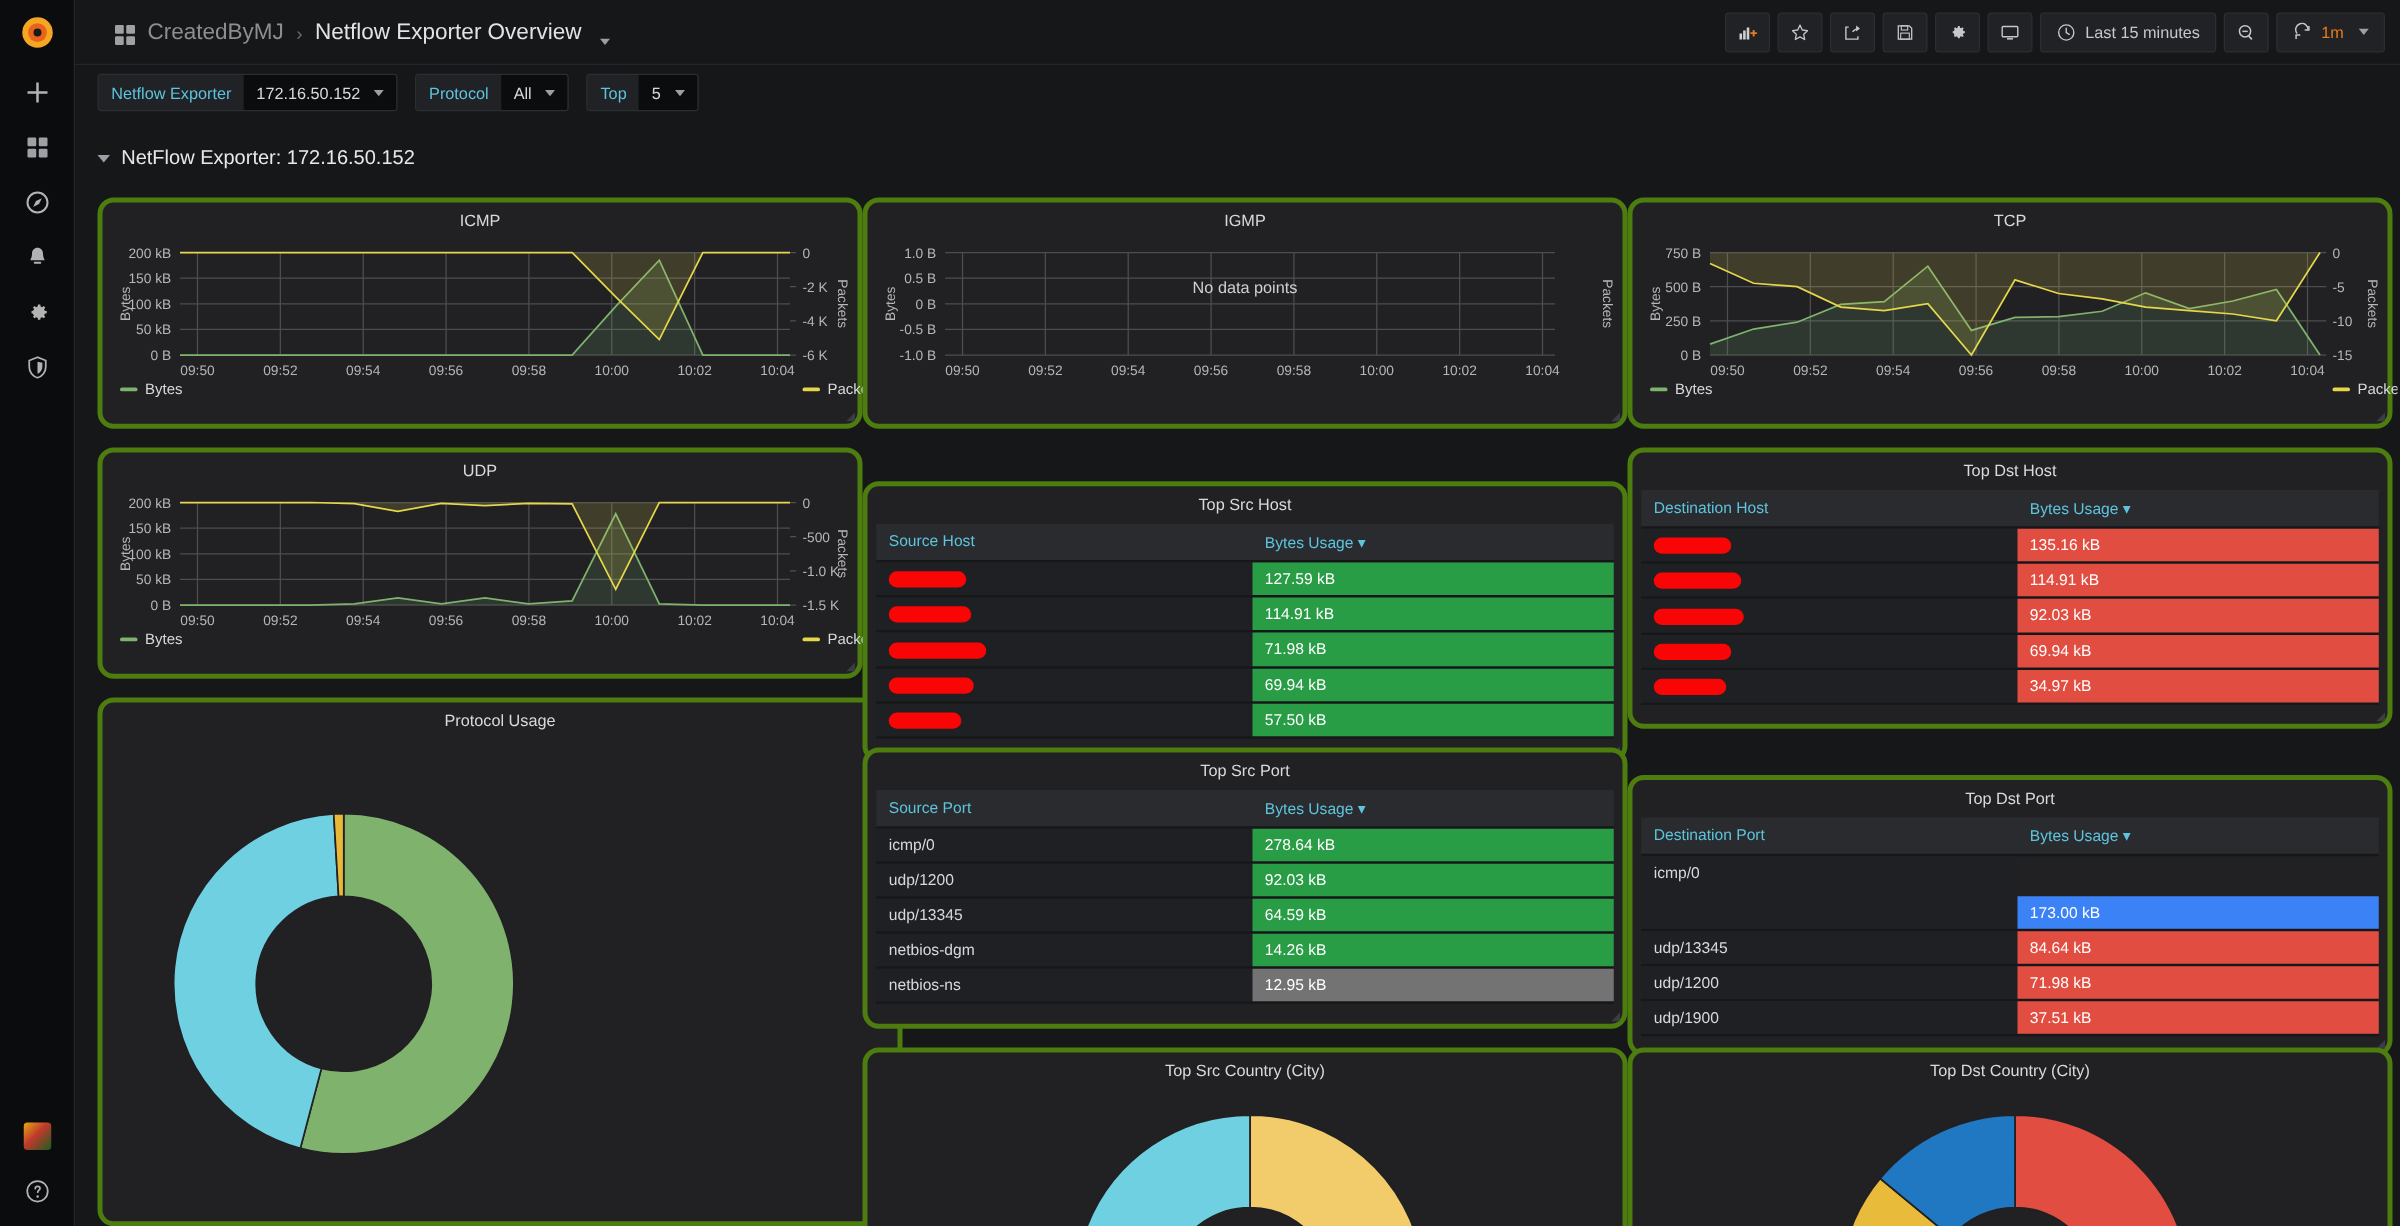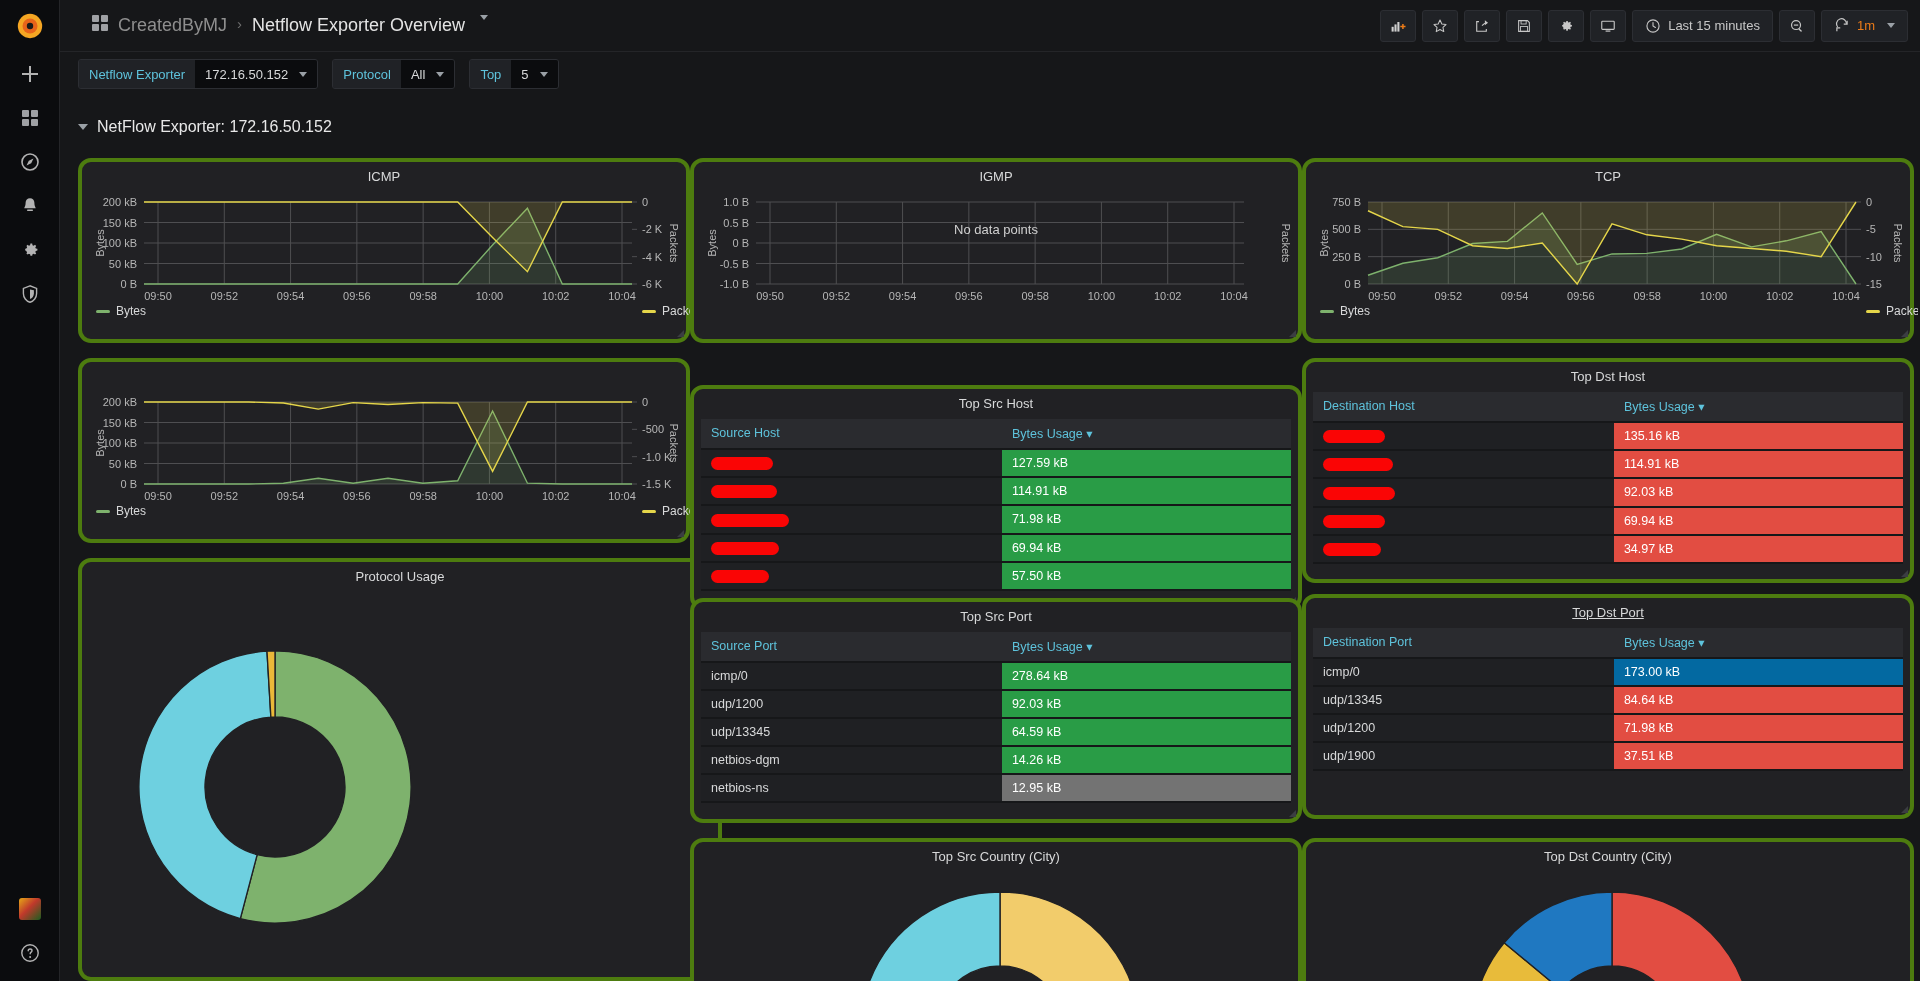--- a/index.html
+++ b/index.html
@@ -27,21 +27,21 @@
   .side-bottom { padding-bottom: 12px; }
   .orgicon { width: 22px; height: 22px; border-radius: 3px;
       background: linear-gradient(135deg,#e6a817 0%,#c0392b 45%,#1b5e20 100%); }
 
   
   #topnav {
     position: absolute; left: 60px; top: 0; width: 1860px; height: 52px;
     background: #161719; border-bottom: 1px solid #242528;
     display: flex; align-items: center; padding: 0 12px;
   }
-  .nav-left { display: flex; align-items: flex-start; gap: 10px; padding-left: 20px; }
+  .nav-left { display: flex; align-items: flex-end; gap: 10px; padding-left: 20px; }
   .dash-grid-icon { display:grid; grid-template-columns:7px 7px; grid-template-rows:7px 7px; gap:2px; }
   .dash-grid-icon i { background:#9fa1a4; display:block; border-radius:1px; }
   .crumb-folder { color: #8e8e8e; font-size: 18px; }
   .crumb-sep { color: #6e6e6e; font-size: 15px; }
   .crumb-title { color: #e3e3e3; font-size: 18px; }
   .caret-down {
     display:inline-block; width:0; height:0; margin-left:5px;
     border-left:4px solid transparent; border-right:4px solid transparent;
     border-top:5px solid #9aa0a6; vertical-align: middle;
   }
@@ -437,20 +437,21 @@
         <rect x="14" y="122" width="14" height="3" rx="1.5" fill="#7eb26d"></rect>
         <text x="34" y="127" fill="#d8d9da" font-size="12">Bytes</text>
         <rect x="560" y="122" width="14" height="3" rx="1.5" fill="#e5d64a"></rect>
         <text x="580" y="127" fill="#d8d9da" font-size="12">Packe</text>
       </svg>
   </div>
   <div class="panel-resize"></div>
 </div>
 
 <div class="panel" id="p-udp" style="left:78px; top:358px; width:612px; height:185px;">
+  <div class="panel-title">UDP</div>
   <div class="graph-wrap">
     <svg id="svg-udp" viewBox="0 0 612 159" style="position:absolute;left:0;top:0;width:612px;height:159px;">
         <line x1="62" y1="96" x2="550" y2="96" stroke="#4e4e51" stroke-width="1"></line>
         <text x="55" y="100" text-anchor="end" fill="#b6b6b6" font-size="11">0 B</text>
         <line x1="62" y1="75.5" x2="550" y2="75.5" stroke="#4e4e51" stroke-width="1"></line>
         <text x="55" y="79.5" text-anchor="end" fill="#b6b6b6" font-size="11">50 kB</text>
         <line x1="62" y1="55" x2="550" y2="55" stroke="#4e4e51" stroke-width="1"></line>
         <text x="55" y="59" text-anchor="end" fill="#b6b6b6" font-size="11">100 kB</text>
         <line x1="62" y1="34.5" x2="550" y2="34.5" stroke="#4e4e51" stroke-width="1"></line>
         <text x="55" y="38.5" text-anchor="end" fill="#b6b6b6" font-size="11">150 kB</text>
@@ -592,30 +593,30 @@
         <div class="cell-val" style="width: 49%; background: rgb(41, 156, 70);">14.26 kB</div>
       </div>
       <div class="tbl-row">
         <div class="cell-name">netbios-ns</div>
         <div class="cell-val" style="width: 49%; background: #737373;">12.95 kB</div>
       </div>
     </div>
   <div class="panel-resize"></div>
 </div>
 
-<div class="panel" id="p-dstport" style="left:1302px; top:594px; width:612px; height:225px;text-decoration:underline;">
+<div class="panel" id="p-dstport" style="left:1302px; top:620px; width:612px; height:225px;">
   <div class="panel-title">Top Dst Port</div>
   <div class="tbl" id="tbl-dstport">
       <div class="tbl-head">
         <div class="col-a">Destination Port</div>
         <div class="col-b">Bytes Usage ▾</div>
       </div>
       <div class="tbl-row">
         <div class="cell-name">icmp/0</div>
-        <div class="cell-val" style="width: 49%; background: #0369a1;">173.00 kB</div>
+        <div class="cell-val" style="width: 49%; background: #3b82f6; margin-top: 32px;">173.00 kB</div>
       </div>
       <div class="tbl-row">
         <div class="cell-name">udp/13345</div>
         <div class="cell-val" style="width: 49%; background: rgb(226, 77, 66);">84.64 kB</div>
       </div>
       <div class="tbl-row">
         <div class="cell-name">udp/1200</div>
         <div class="cell-val" style="width: 49%; background: rgb(226, 77, 66);">71.98 kB</div>
       </div>
       <div class="tbl-row">

